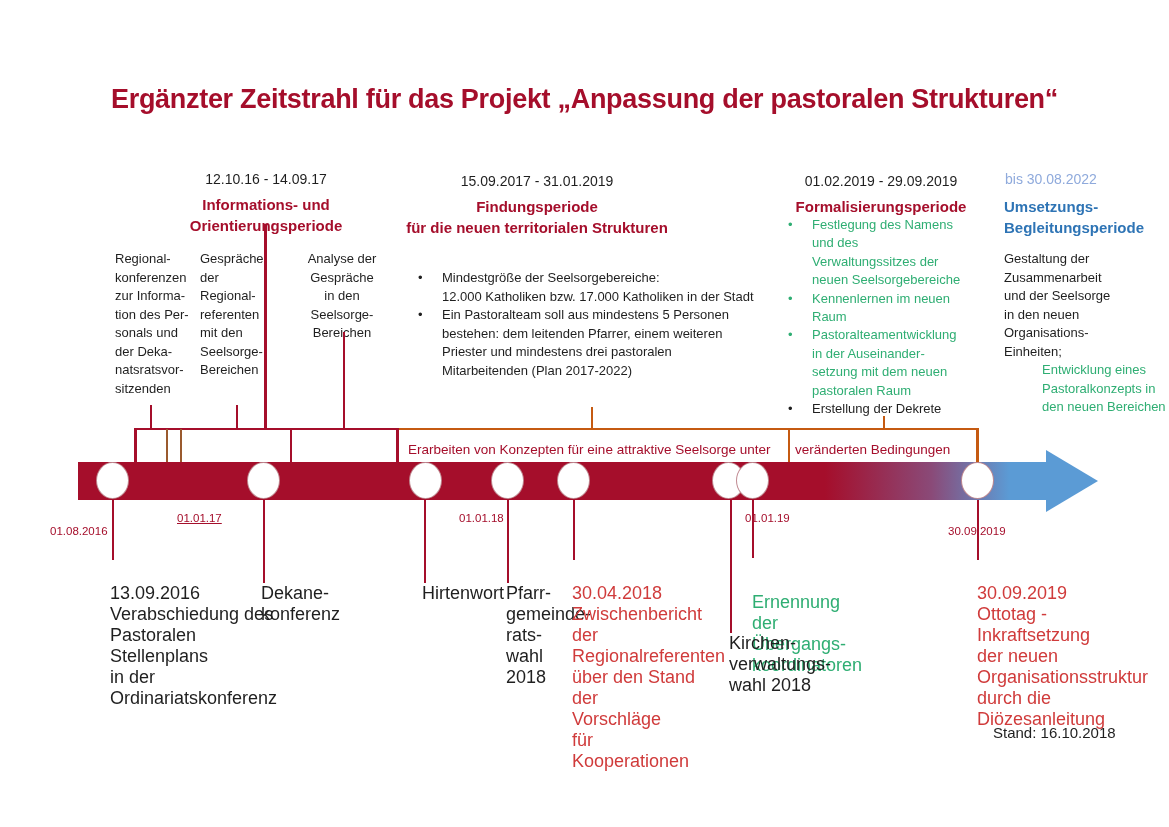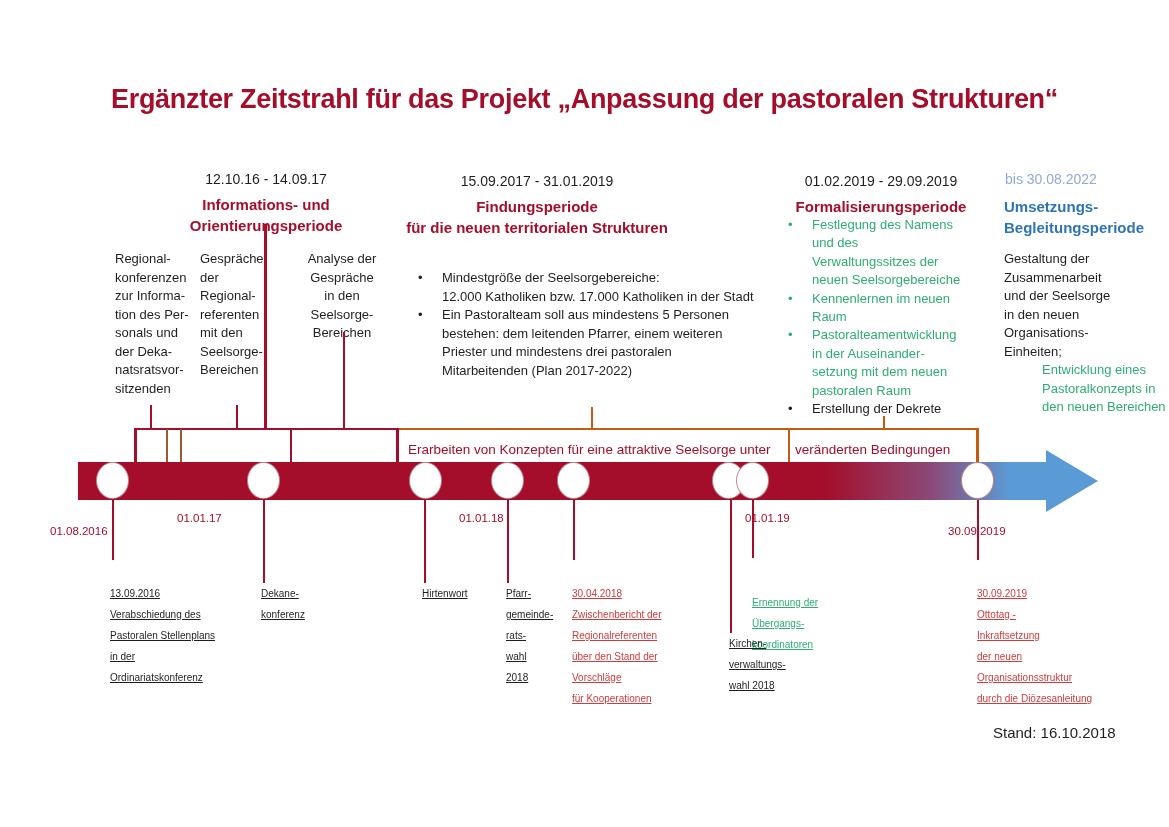--- a/index.html
+++ b/index.html
@@ -40,21 +40,21 @@
   .arrow-body{position:absolute;left:78px;top:462px;width:970px;height:38px;
     background:linear-gradient(90deg,var(--c-crimson) 0%,var(--c-crimson) 77%,#8a4a78 88%,var(--c-arrowblue) 96%);}
   .arrow-head{position:absolute;left:1046px;top:450px;width:0;height:0;
     border-top:31px solid transparent;border-bottom:31px solid transparent;
     border-left:52px solid var(--c-arrowblue);}
   .circle{position:absolute;top:462px;width:33px;height:37px;border-radius:50%;
     background:#fff;border:1px solid rgba(140,40,55,.55);box-sizing:border-box;}
 
   .axis-date{position:absolute;font-size:11.5px;color:var(--c-crimson);white-space:nowrap;}
 
-  .event{position:absolute;font-size:10px;line-height:21px;color:#1f1f1f;white-space:pre-line;text-decoration:underline;}
+  .event{position:absolute;font-size:18px;line-height:21px;color:#1f1f1f;white-space:pre-line;}
   .event .edate{display:block;}
   .event.red{color:var(--c-red);}
   .event.green{color:var(--c-green);margin-top:16px;}
 
   .stand{position:absolute;font-size:15px;color:#1f1f1f;}
 </style>
 </head>
 <body>
 
 <div id="stage">
@@ -178,21 +178,21 @@
   <div class="circle" style="left:96px;"></div>
   <div class="circle" style="left:247px;"></div>
   <div class="circle" style="left:409px;"></div>
   <div class="circle" style="left:491px;"></div>
   <div class="circle" style="left:557px;"></div>
   <div class="circle" style="left:712px;"></div>
   <div class="circle" style="left:736px;"></div>
   <div class="circle" style="left:961px;"></div>
 
   <div class="axis-date" style="left:50px;top:519px;margin-top:6px;">01.08.2016</div>
-  <div class="axis-date" style="left:177px;top:512px;">01.01.17</div>
+  <div class="axis-date" style="left:177px;top:512px;text-decoration:underline;">01.01.17</div>
   <div class="axis-date" style="left:459px;top:512px;">01.01.18</div>
   <div class="axis-date" style="left:745px;top:512px;">01.01.19</div>
   <div class="axis-date" style="left:948px;top:525px;">30.09.2019</div>
 
   <div class="vline" style="left:112px;top:500px;height:60px;"></div>
   <div class="vline" style="left:263px;top:500px;height:83px;"></div>
   <div class="vline" style="left:424px;top:500px;height:83px;"></div>
   <div class="vline" style="left:507px;top:500px;height:83px;"></div>
   <div class="vline" style="left:573px;top:500px;height:60px;"></div>
   <div class="vline" style="left:730px;top:500px;height:133px;"></div>

